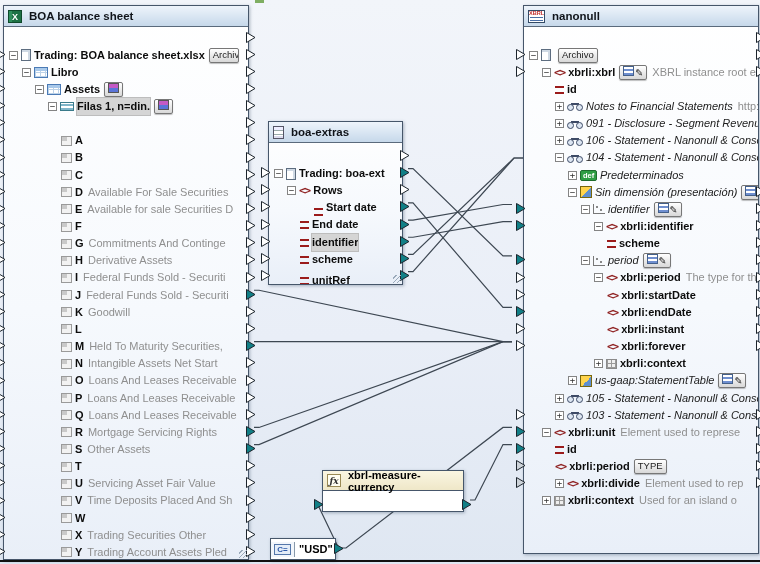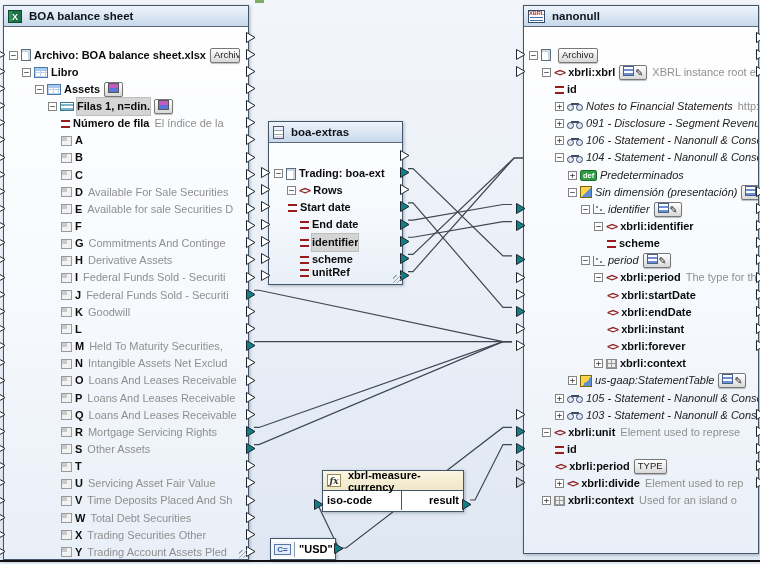--- a/index.html
+++ b/index.html
@@ -112,45 +112,40 @@
 
 <div class="panel" id="panel-left" style="left:3px;top:5px;width:244px;height:553px">
   <div class="ptitle">
     <span class="ic i-excel">X</span>
     <span>BOA balance sheet</span>
   </div>
   <div class="rows">
       <div class="row" style="top: 19.5px; left: 5px;">
         <span class="xp">−</span>
         <span class="ic i-file"></span>
-        <span class="lbl">Archivo: BOA balance sheet.xlsx</span>
+        <span class="lbl">Trading: BOA balance sheet.xlsx</span>
         <span class="mini-btn btn-clip">Archivo</span>
       </div>
       <div class="row" style="top: 36.65px; left: 18px;">
         <span class="xp">−</span>
         <span class="ic i-table"></span>
         <span class="lbl">Libro</span>
       </div>
       <div class="row" style="top: 53.8px; left: 31px;">
         <span class="xp">−</span>
         <span class="ic i-table"></span>
         <span class="lbl">Assets</span>
         <span class="mini-btn"><span class="sort-glyph"></span></span>
       </div>
       <div class="row" style="top: 70.95px; left: 44px;">
         <span class="xp">−</span>
         <span class="ic i-rows"></span>
         <span class="lbl sel">Filas 1, n=din.</span>
         <span class="mini-btn"><span class="sort-glyph"></span></span>
       </div>
-      <div class="row" style="top: 88.1px; left: 57px;">
-        <span class="ic i-attr"></span>
-        <span class="lbl">Número de fila</span>
-        <span class="ann">El índice de la</span>
-      </div>
       <div class="row" style="top: 105.25px; left: 57px;">
         <span class="ic i-cell"></span>
         <span class="lbl">A</span>
       </div>
       <div class="row" style="top: 122.4px; left: 57px;">
         <span class="ic i-cell"></span>
         <span class="lbl">B</span>
       </div>
       <div class="row" style="top: 139.55px; left: 57px;">
         <span class="ic i-cell"></span>
@@ -200,21 +195,21 @@
         <span class="lbl">L</span>
       </div>
       <div class="row" style="top: 311.05px; left: 57px;">
         <span class="ic i-cell"></span>
         <span class="lbl">M</span>
         <span class="ann">Held To Maturity Securities,</span>
       </div>
       <div class="row" style="top: 328.2px; left: 57px;">
         <span class="ic i-cell"></span>
         <span class="lbl">N</span>
-        <span class="ann">Intangible Assets Net Exclud</span>
+        <span class="ann">Intangible Assets Net Start</span>
       </div>
       <div class="row" style="top: 345.35px; left: 57px;">
         <span class="ic i-cell"></span>
         <span class="lbl">O</span>
         <span class="ann">Loans And Leases Receivable</span>
       </div>
       <div class="row" style="top: 362.5px; left: 57px;">
         <span class="ic i-cell"></span>
         <span class="lbl">P</span>
         <span class="ann">Loans And Leases Receivable</span>
@@ -244,21 +239,20 @@
         <span class="ann">Servicing Asset Fair Value</span>
       </div>
       <div class="row" style="top: 465.4px; left: 57px;">
         <span class="ic i-cell"></span>
         <span class="lbl">V</span>
         <span class="ann">Time Deposits Placed And Sh</span>
       </div>
       <div class="row" style="top: 482.55px; left: 57px;">
         <span class="ic i-cell"></span>
         <span class="lbl">W</span>
-        <span class="ann">Total Debt Securities</span>
       </div>
       <div class="row" style="top: 499.7px; left: 57px;">
         <span class="ic i-cell"></span>
         <span class="lbl">X</span>
         <span class="ann">Trading Securities Other</span>
       </div>
       <div class="row" style="top: 516.85px; left: 57px;">
         <span class="ic i-cell"></span>
         <span class="lbl">Y</span>
         <span class="ann">Trading Account Assets Pled</span>
@@ -461,37 +455,37 @@
       <div class="row" style="top: 22px; left: 5px;">
         <span class="xp">−</span>
         <span class="ic i-file"></span>
         <span class="lbl">Trading: boa-ext</span>
       </div>
       <div class="row" style="top: 39.15px; left: 18px;">
         <span class="xp">−</span>
         <span class="ic i-elem">&lt;&gt;</span>
         <span class="lbl">Rows</span>
       </div>
-      <div class="row" style="top: 56.3px; left: 19px;">
+      <div class="row" style="top: 56.3px; left: 45px; align-items: flex-end;">
         <span class="ic i-attr"></span>
         <span class="lbl">Start date</span>
       </div>
       <div class="row" style="top: 73.45px; left: 31px;">
         <span class="ic i-attr"></span>
         <span class="lbl">End date</span>
       </div>
       <div class="row" style="top: 90.6px; left: 31px;">
         <span class="ic i-attr"></span>
         <span class="lbl sel">identifier</span>
       </div>
       <div class="row" style="top: 107.75px; left: 31px;">
         <span class="ic i-attr"></span>
         <span class="lbl">scheme</span>
       </div>
-      <div class="row" style="top: 121px; left: 31px;">
+      <div class="row" style="top: 129px; left: 31px;">
         <span class="ic i-attr"></span>
         <span class="lbl">unitRef</span>
       </div>
     </div>
   <div class="alayer">
       <span class="arr" style="left: 131px; top: 25px;"><svg width="10" height="11" viewBox="0 0 10 11">
           <polygon points="0.5,0.5 9,5.5 0.5,10.5" fill="#ffffff" stroke="#1c242c" stroke-width="1"></polygon>
         </svg></span>
       <span class="arr" style="left: -8px; top: 42.15px;"><svg width="10" height="11" viewBox="0 0 10 11">
           <polygon points="0.5,0.5 9,5.5 0.5,10.5" fill="#ffffff" stroke="#1c242c" stroke-width="1"></polygon>
@@ -786,24 +780,20 @@
           <polygon points="0.5,0.5 9,5.5 0.5,10.5" fill="#ffffff" stroke="#1c242c" stroke-width="1"></polygon>
         </svg></span>
     </div>
 </div>
 
 <div class="fnbox" style="left:322px;top:470px;width:140px;height:40px">
   <div class="fnhead">
     <span class="ic i-fx">ƒx</span>
     <span>xbrl-measure-currency</span>
   </div>
-  <div class="fnbody">
-    <div class="fncell" style="width:70px;border-right:1px solid #46566a">iso-code</div>
-    <div class="fncell" style="flex:1;text-align:right">result</div>
-  </div>
   <div class="alayer">
     <span class="arr" style="left:-9px;top:25px"><svg width="10" height="11" viewBox="0 0 10 11">
           <polygon points="0.5,0.5 9,5.5 0.5,10.5" fill="#117f86" stroke="#1c242c" stroke-width="1"></polygon>
         </svg></span>
     <span class="arr" style="left:139px;top:25px"><svg width="10" height="11" viewBox="0 0 10 11">
           <polygon points="0.5,0.5 9,5.5 0.5,10.5" fill="#117f86" stroke="#1c242c" stroke-width="1"></polygon>
         </svg></span>
   </div>
 </div>
 

